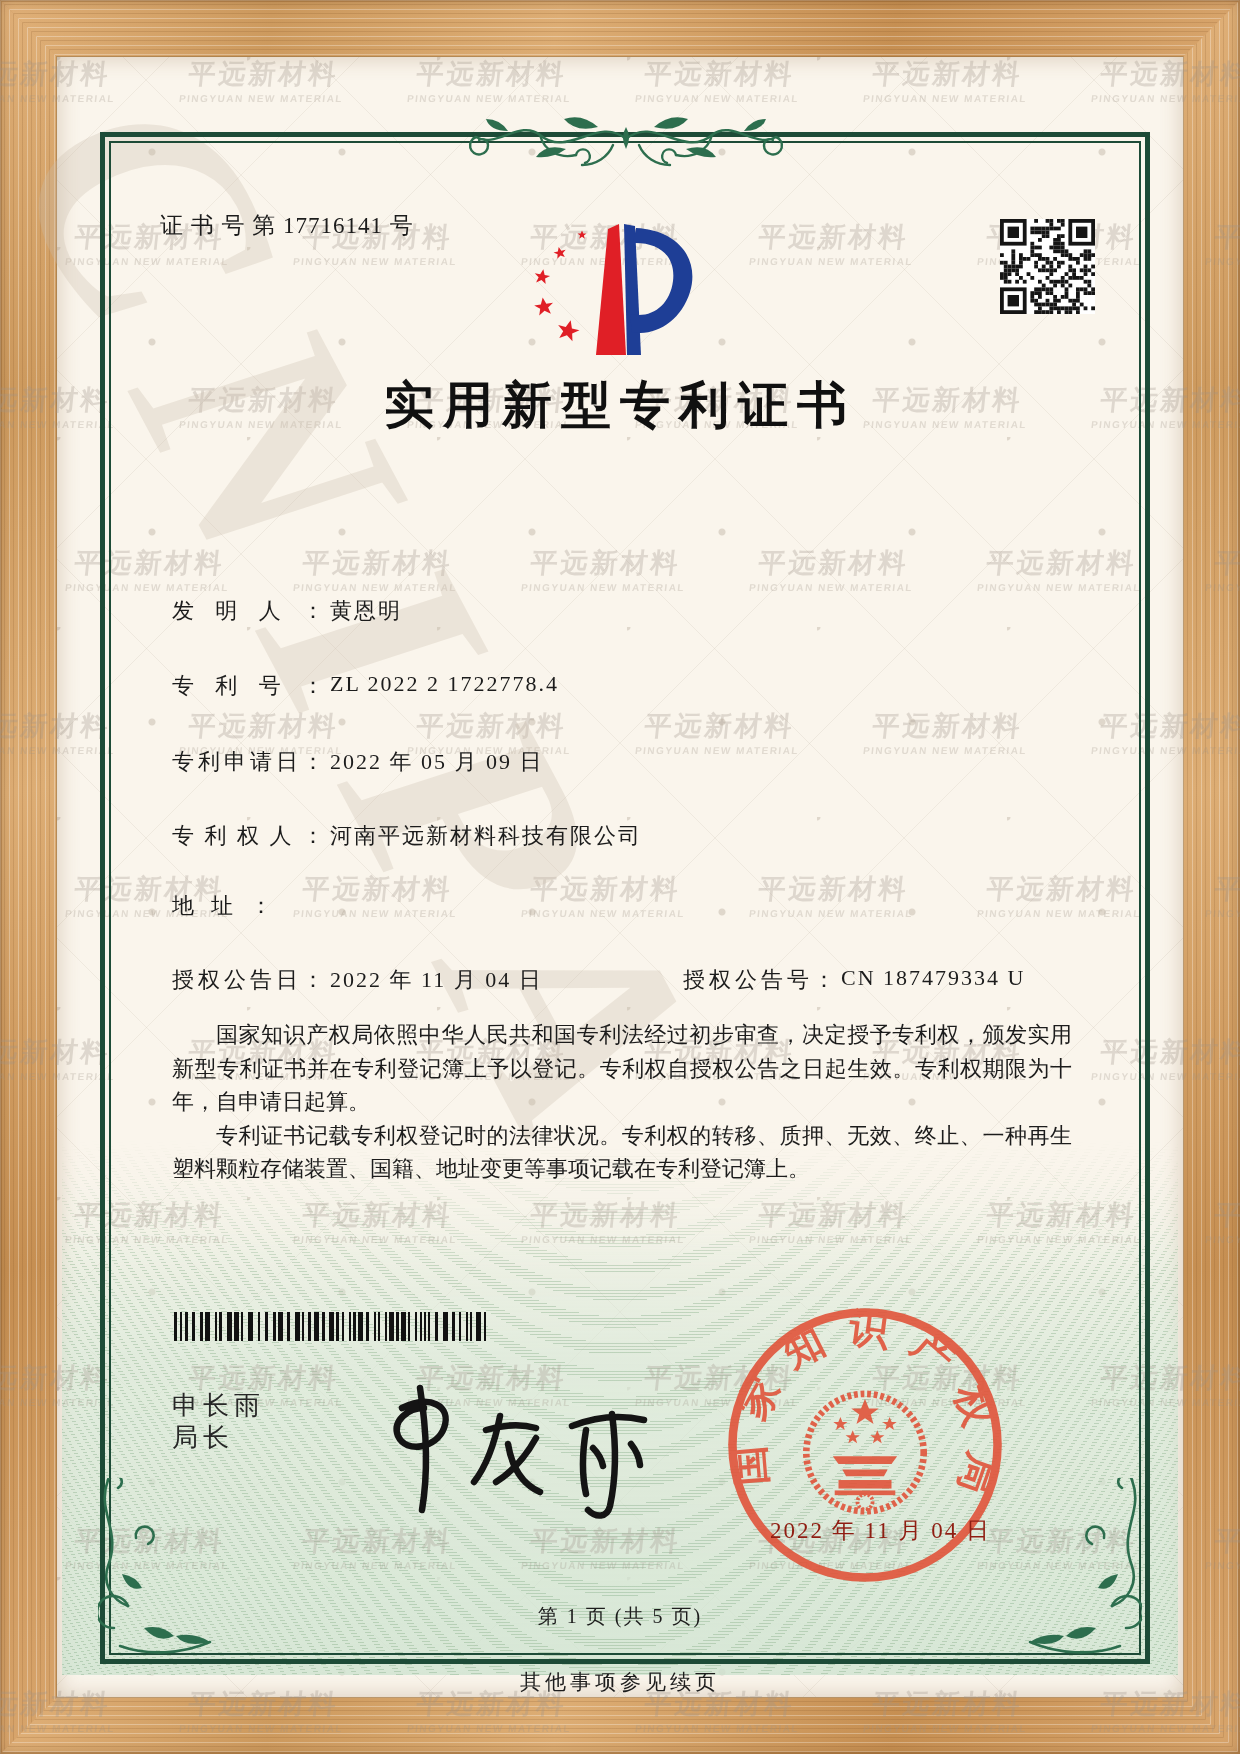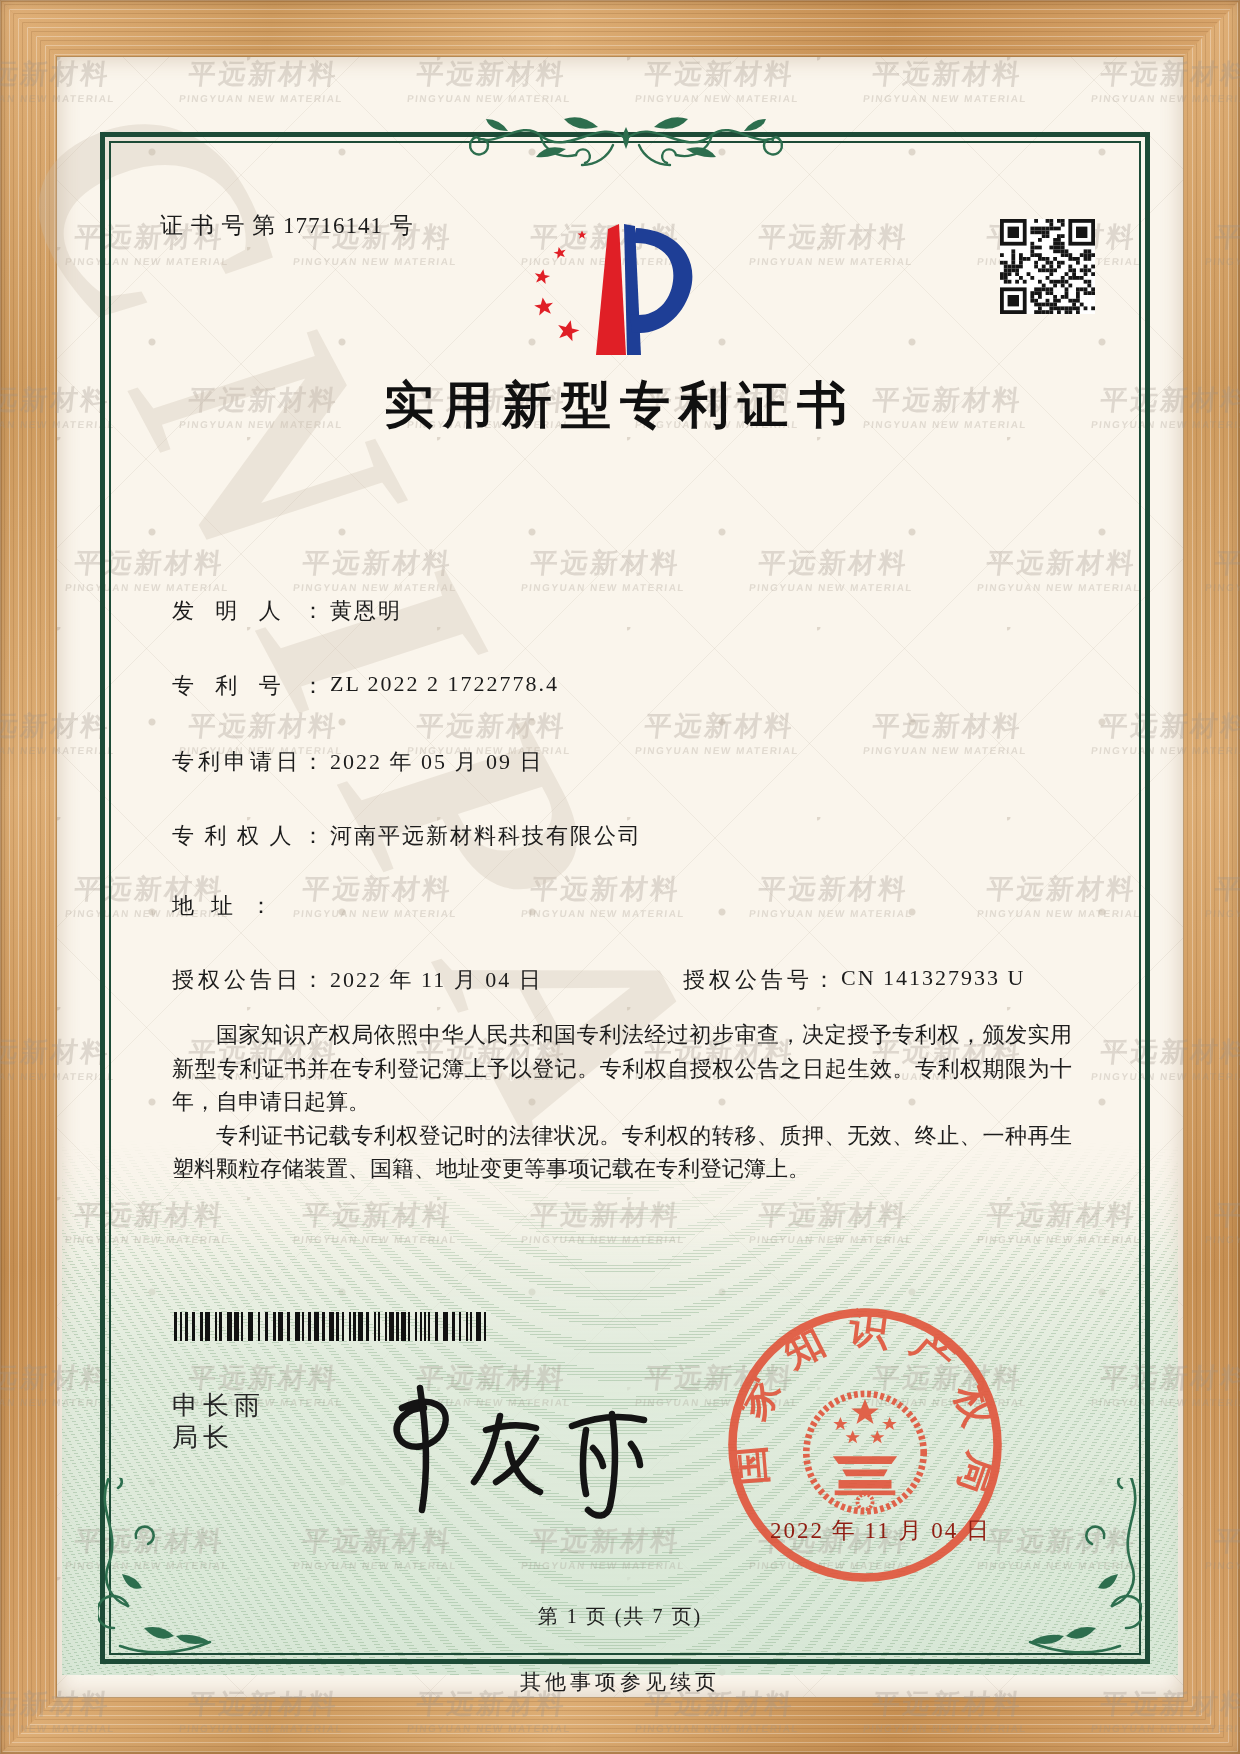--- a/index.html
+++ b/index.html
@@ -660,21 +660,21 @@
     </div>
     <div class="abs row" style="top:891px;">
       <span class="lbl lbl-s">地址：</span>
     </div>
     <div class="abs row" style="top:965px;">
       <span class="lbl">授权公告日：</span>
       <span class="val">2022 年 11 月 04 日</span>
     </div>
     <div class="abs row" style="top:965px;left:683px;">
       <span class="lbl">授权公告号：</span>
-      <span class="val">CN 141327933 U</span>
+      <span class="val">CN 187479334 U</span>
     </div>
 
     <div class="abs paras">
       <p>国家知识产权局依照中华人民共和国专利法经过初步审查，决定授予专利权，颁发实用新型专利证书并在专利登记簿上予以登记。专利权自授权公告之日起生效。专利权期限为十年，自申请日起算。</p>
       <p>专利证书记载专利权登记时的法律状况。专利权的转移、质押、无效、终止、一种再生塑料颗粒存储装置、国籍、地址变更等事项记载在专利登记簿上。</p>
     </div>
 
     <div class="abs barcode">
         <i style="left:1px;width:3px"></i>
         <i style="left:7px;width:2px"></i>
@@ -765,16 +765,16 @@
           <path d="M116,162 L184,162 L178,170 L122,170 Z"></path>
           <path d="M126,176 L174,176 L170,183 L130,183 Z"></path>
           <rect x="122" y="187" width="56" height="9"></rect>
           <rect x="118" y="198" width="64" height="5"></rect>
           <circle cx="150" cy="210" r="8" fill="none" stroke="#e05339" stroke-width="4" stroke-dasharray="2.5 2"></circle>
         </g>
       </g>
     </svg>
     <div class="abs seal-date">2022 年 11 月 04 日</div>
 
-    <div class="abs page-info">第 1 页 (共 7 页)</div>
+    <div class="abs page-info">第 1 页 (共 5 页)</div>
     <div class="abs cont-note">其他事项参见续页</div>
   </div>
 </div>
 
 </body></html>

